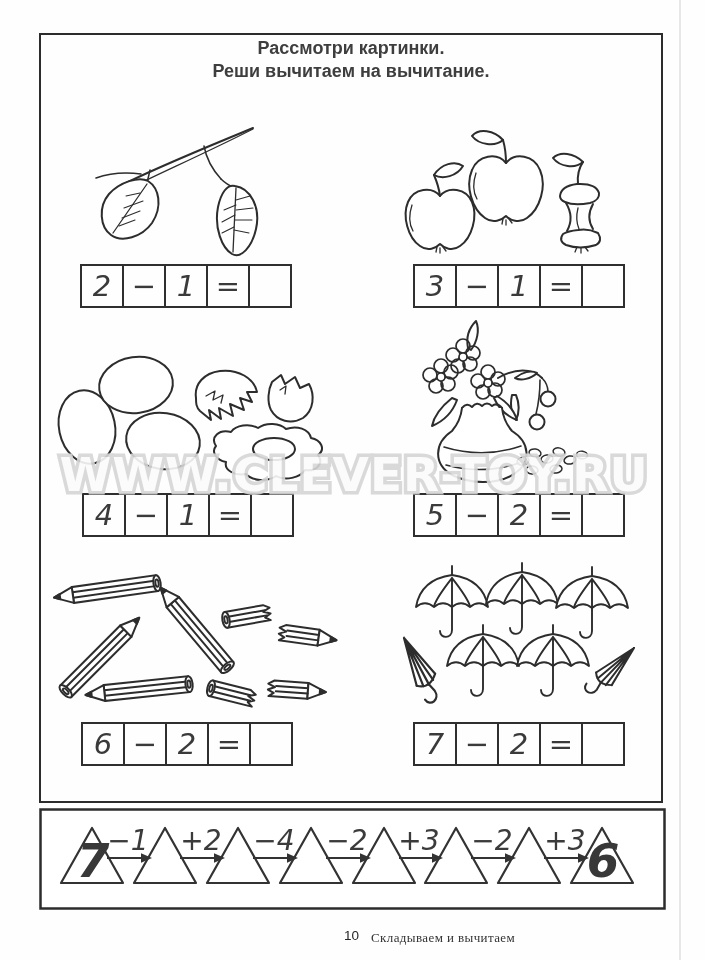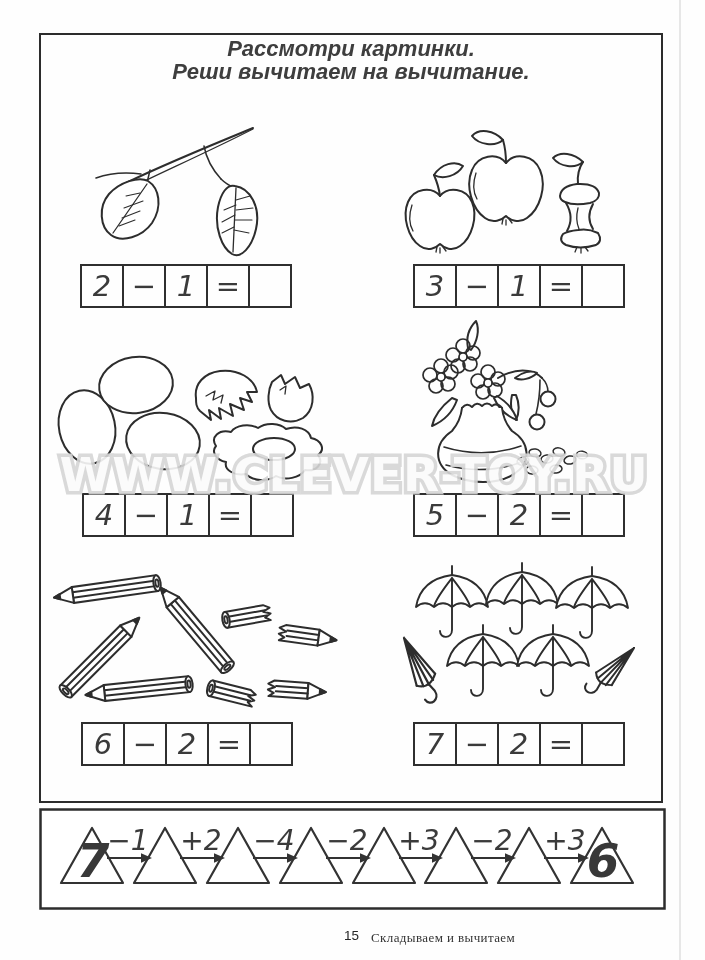--- a/index.html
+++ b/index.html
@@ -2,21 +2,21 @@
 <html><head>
 <meta charset="utf-8">
 <style>
   html,body{margin:0;padding:0;background:#ffffff;}
   .page{position:relative;width:705px;height:960px;background:#fefefe;overflow:hidden;
         font-family:"Liberation Sans",sans-serif;}
   .scan-edge{position:absolute;top:0;right:24px;width:2px;height:960px;background:#e7e7e7;}
   .main-box{position:absolute;left:39px;top:33px;width:624px;height:770px;
             border:2px solid #2c2c2c;box-sizing:border-box;background:transparent;}
   .title{position:absolute;left:39px;top:37px;width:624px;text-align:center;
-         font-weight:700;font-size:22px;line-height:23px;color:#3e3e3e;z-index:12;font-style:italic;}
+         font-weight:700;font-size:18px;line-height:23px;color:#3e3e3e;z-index:12;}
   .art{position:absolute;left:0;top:0;z-index:5;}
   .eq{position:absolute;display:flex;z-index:10;}
   .cell{width:44px;height:44px;box-sizing:border-box;border:2px solid #2f2f2f;
         display:flex;align-items:center;justify-content:center;
         font-family:"DejaVu Sans",sans-serif;font-style:italic;font-size:29px;
         color:#3a3a3a;background:transparent;}
   .cell + .cell{margin-left:-2px;}
   .chain-svg{position:absolute;left:39px;top:808px;z-index:10;}
   .op-t{font-family:"DejaVu Sans",sans-serif;font-style:italic;font-weight:500;
         font-size:28px;fill:#3b3b3b;}
@@ -276,17 +276,17 @@
     <text class="op-t" x="526" y="42" text-anchor="middle">+3</text>
     <text class="num-t" x="54" y="69" text-anchor="middle">7</text>
     <text class="num-t" x="564" y="69" text-anchor="middle">6</text>
   </svg>
 
   <svg class="wm" width="705" height="960" viewBox="0 0 705 960">
     <text x="354" y="491" text-anchor="middle">WWW.CLEVER-TOY.RU</text>
   </svg>
 
   <div class="footer">
-    <span class="pg">15</span>
+    <span class="pg">10</span>
     <span class="bt">Складываем и вычитаем</span>
   </div>
 
 </div>
 
 </body></html>

